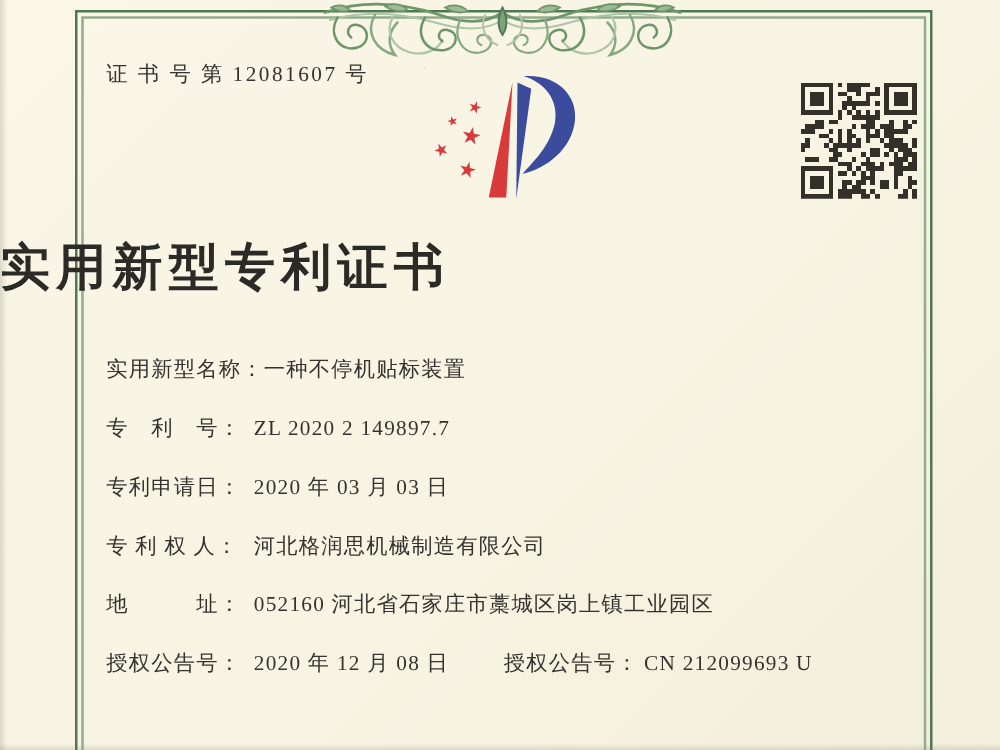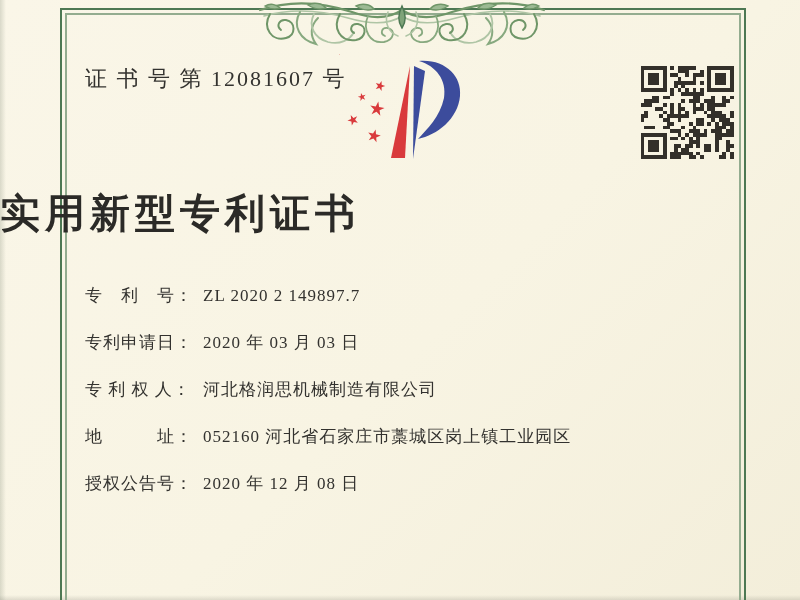--- a/index.html
+++ b/index.html
@@ -21,21 +21,21 @@
     background:linear-gradient(0deg,rgba(100,100,90,.18),rgba(100,100,90,0));}
 
   
   .frame-outer{position:absolute;left:60px;top:8px;width:686px;height:640px;
     border:2px solid var(--frame-dark);}
   .frame-inner{position:absolute;left:65px;top:13px;width:676px;height:640px;
     border:2px solid var(--frame-light);}
 
   .ornament{position:absolute;left:256px;top:0px;width:292px;height:54px;}
 
-  .cert-no{position:absolute;left:85px;top:64px;font-size:22px;
+  .cert-no{position:absolute;left:85px;top:48px;font-size:17px;
     letter-spacing:2px;white-space:nowrap;}
 
   .logo{position:absolute;left:339px;top:54px;width:126px;height:112px;}
 
   .qr{position:absolute;left:638px;top:66px;width:98px;height:93px;}
 
   .title{position:absolute;left:0;top:186px;width:800px;text-align:left;
     font-size:40px;font-weight:700;letter-spacing:5px;color:#2b2a27;}
 
   .fields{position:absolute;left:85px;top:272px;width:660px;}
@@ -399,27 +399,33 @@
     <rect x="16" y="24" width="1" height="1" fill="#33302a"></rect>
     <rect x="21" y="24" width="1" height="1" fill="#33302a"></rect>
     <rect x="22" y="24" width="1" height="1" fill="#33302a"></rect>
     <rect x="24" y="24" width="1" height="1" fill="#33302a"></rect>
   </svg>
 
 <div class="title">实用新型专利证书</div>
 
 <div class="fields">
   <div class="row">
+    <span class="lbl">实用新型名称：</span><span class="val">一种不停机贴标装置</span>
+  </div>
+  <div class="row">
     <span class="lbl">专　利　号：</span><span class="val">ZL 2020 2 149897.7</span>
   </div>
   <div class="row">
     <span class="lbl">专利申请日：</span><span class="val">2020 年 03 月 03 日</span>
   </div>
   <div class="row">
     <span class="lbl">专 利 权 人：</span><span class="val">河北格润思机械制造有限公司</span>
   </div>
   <div class="row">
     <span class="lbl">地　　　址：</span><span class="val">052160 河北省石家庄市藁城区岗上镇工业园区</span>
   </div>
   <div class="row">
     <span class="lbl">授权公告号：</span><span class="val">2020 年 12 月 08 日</span>
+    <span class="pair2">
+      <span class="lbl" style="min-width:0">授权公告号：</span> <span class="val">CN 212099693 U</span>
+    </span>
   </div>
 </div>
 
 </body></html>

